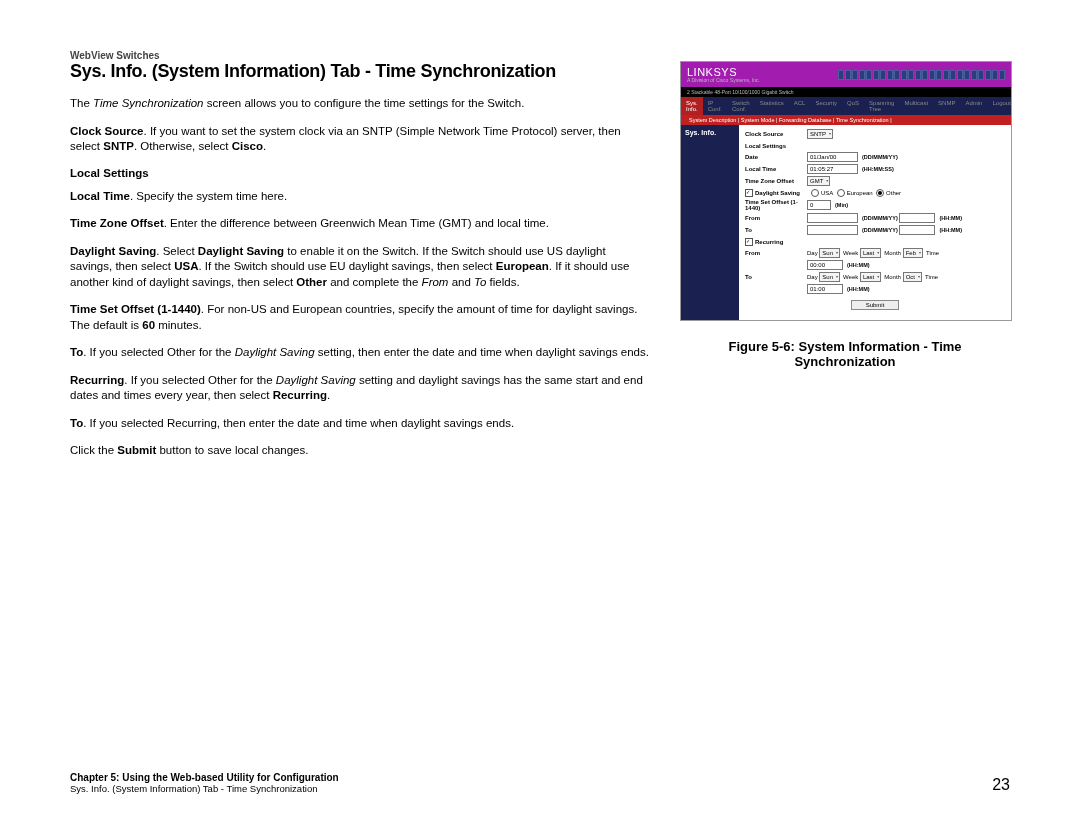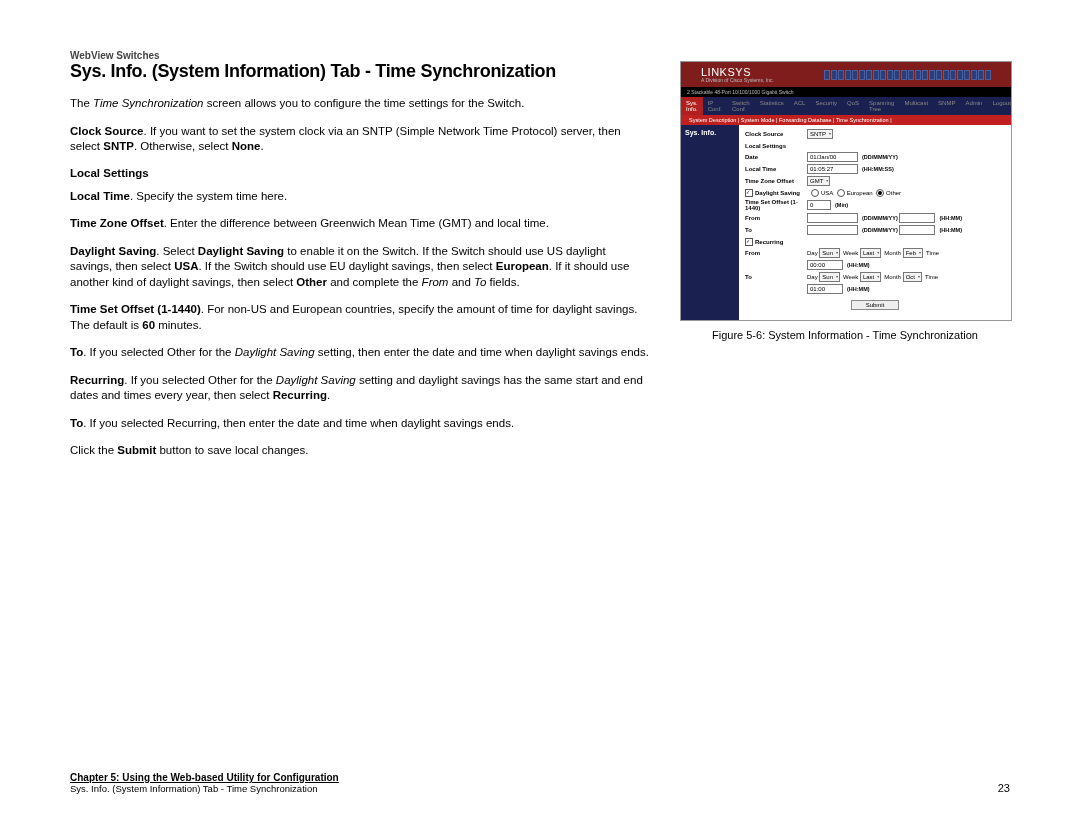--- a/index.html
+++ b/index.html
@@ -52,38 +52,38 @@
   }
   .b { font-weight: bold; }
   .i { font-style: italic; }
   .sub-h {
     font-weight: bold;
     font-size: 11.5px;
     margin: 6px 0 10px 0;
   }
   .figure-caption {
     text-align: center;
-    font-weight: normal;
-    font-size: 11px;
-    margin-top: 8px;
+    font-weight: bold;
+    font-size: 13px;
+    margin-top: 18px;
   }
   
   .shot {
     width: 330px;
     border: 1px solid #999;
     background: #fff;
     font-size: 6.5px;
   }
   .shot-top {
-    background: #7f1d1d;
+    background: #a21caf;
     color: #fff;
     display: flex;
     align-items: center;
     justify-content: space-between;
-    padding: 4px 20px;
+    padding: 4px 6px;
   }
   .shot-logo {
     font-family: "Arial Black", Arial, sans-serif;
     font-size: 11px;
     letter-spacing: 0.5px;
   }
   .shot-logo-sub {
     font-size: 5px;
     color: #bbb;
     margin-top: -1px;
@@ -222,40 +222,40 @@
   .footer {
     position: absolute;
     bottom: 40px;
     left: 70px;
     right: 70px;
     display: flex;
     justify-content: space-between;
     align-items: flex-end;
     font-size: 10px;
   }
-  .footer .chap { font-weight: bold; text-decoration: underline; }
+  .footer .chap { font-weight: bold; }
   .footer .sub { font-weight: normal; font-size: 9.5px; }
-  .footer .pg { font-size: 11px; }
+  .footer .pg { font-size: 16px; }
 </style>
 </head>
 <body>
 
 <div class="page">
   <div class="header-small">WebView Switches</div>
 
   <div class="two-col">
     <div class="left-col">
       <h1 class="title">Sys. Info. (System Information) Tab - Time Synchronization</h1>
 
       <p>
         <span>The </span><span class="i">Time Synchronization</span><span> screen allows you to configure the time settings for the Switch.</span>
       </p>
 
       <p>
-        <span class="b">Clock Source</span><span>. If you want to set the system clock via an SNTP (Simple Network Time Protocol) server, then select </span><span class="b">SNTP</span><span>. Otherwise, select </span><span class="b">None</span><span>.</span>
+        <span class="b">Clock Source</span><span>. If you want to set the system clock via an SNTP (Simple Network Time Protocol) server, then select </span><span class="b">SNTP</span><span>. Otherwise, select </span><span class="b">Cisco</span><span>.</span>
       </p>
 
       <div class="sub-h">Local Settings</div>
 
 
       <p>
         <span class="b">Local Time</span><span>. Specify the system time here.</span>
       </p>
 
       <p>

